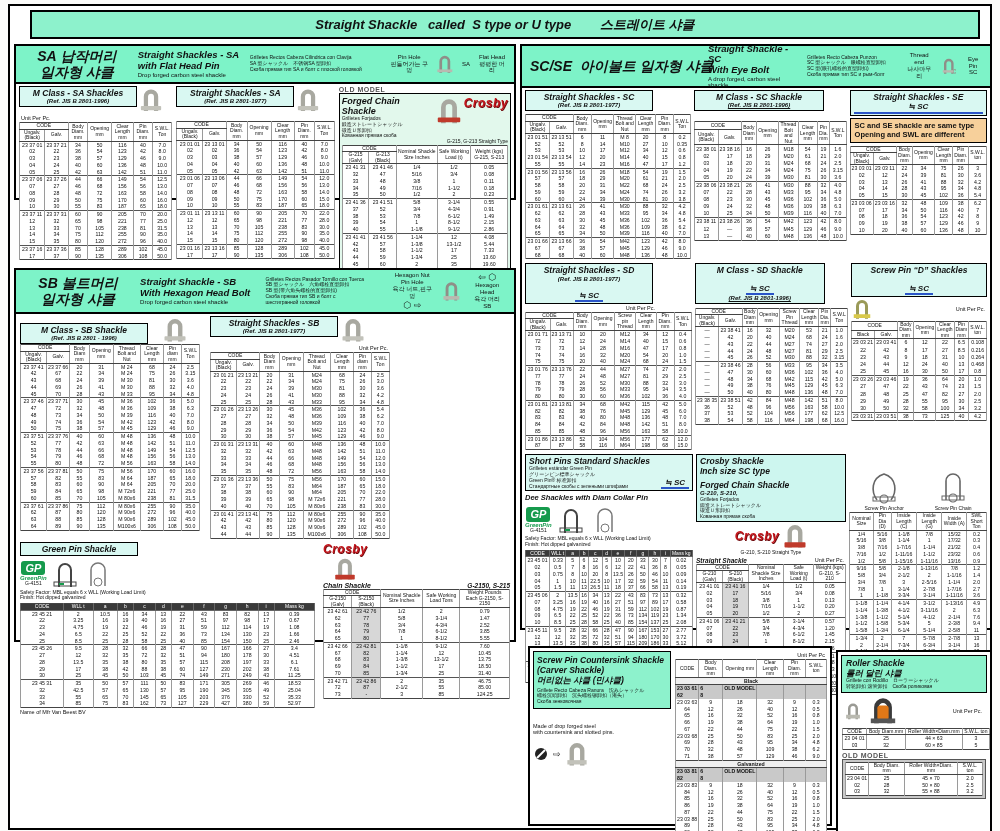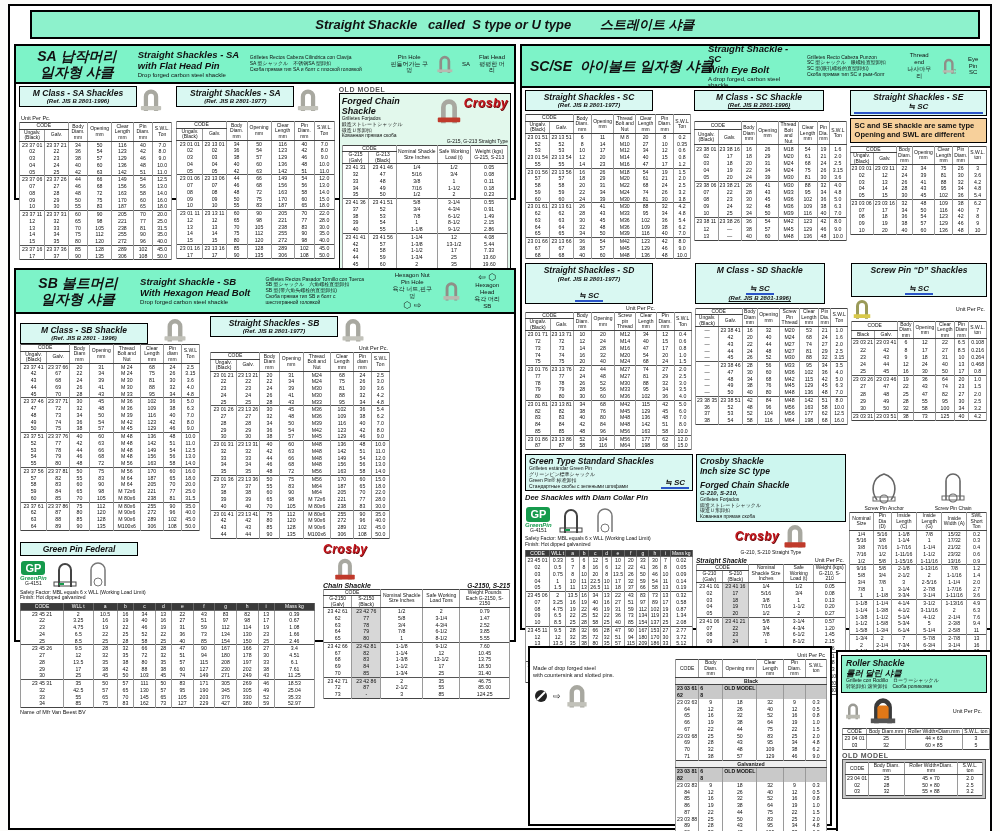--- a/index.html
+++ b/index.html
@@ -25,21 +25,21 @@
   .t td{white-space:nowrap}
   .t thead th{border-bottom:1px solid #444;font-size:5px;line-height:1.1;padding:0 1px}
   .t tr.grp td{border-top:1px solid #555}
   .t td.shade{background:#d7d7d7}
   .t tr.old td{background:#c9c9c9;font-weight:bold;text-align:left}
   .t tr.band td{background:#efefef;font-weight:bold;border-top:1px solid #444;border-bottom:1px solid #444}
   .tdark thead th{background:#3a3a3a;color:#fff;border-color:#666}
   .graybg{background:#c9c9c9;padding:2px;border:1px solid #555}
   .crosby{color:#c4161c;font-weight:bold;font-style:italic;font-size:12px;letter-spacing:.5px;
           text-shadow:.7px .7px 0 #70090c}
-  .gp{background:#159a4c;color:#fff;font-weight:bold;border-radius:3px;padding:0 4px;
+  .gp{background:#159a4c;color:#fff;font-weight:bold;font-style:italic;border-radius:3px;padding:0 4px;
       font-size:11px;display:inline-block;line-height:1.3}
   .gpsub{color:#159a4c;font-weight:bold;font-size:6px;font-style:italic}
   .noteorange{background:#f7d09b;border:1.5px solid #000;font-weight:bold;font-size:7.5px;padding:2px 4px;line-height:1.25;white-space:pre-line}
   .oldbox{background:#e2f8ec;border:1.5px solid #000;box-sizing:border-box}
   .oldtag{font-size:7px;font-weight:bold;color:#555;letter-spacing:.5px}
   .approx{font-weight:bold;font-style:italic;font-size:8px;border-bottom:2px solid #2b55c8;padding:0 4px}
   .row{display:flex}
   .col{display:flex;flex-direction:column}
   .lbl{font-size:6px;white-space:pre-line;line-height:1.15;text-align:center}
   .bi{font-weight:bold;font-style:italic}
@@ -1591,21 +1591,21 @@
               <td>4.2</td>
             </tr>
           </tbody>
         </table>
     </div>
   </div>
 
   <div class="row" style="padding:2px 3px;gap:3px">
     <div class="col" style="width:168px">
       <div class="tbox" style="text-align:left">
-        <div class="t1">Green Type Standard Shackles</div>
+        <div class="t1">Short Pins Standard Shackles</div>
         <div class="row" style="justify-content:space-between;align-items:flex-end">
           <div class="tiny4" style="font-weight:normal;font-style:normal">Grilletes estándar Green Pin
 グリーンピン標準シャックル
 Green Pin® 标准卸扣
 Стандартные скобы с зелеными шпифами</div>
           <span class="approx">≒ SC</span>
         </div>
       </div>
       <div class="bi" style="font-size:7.5px;padding:2px 0">Dee Shackles with Diam Collar Pin</div>
       <div class="row" style="gap:6px;align-items:center">
@@ -2811,21 +2811,21 @@
           </tbody>
         </table>
     </div>
   </div>
 
   <div class="row" style="padding:1px 4px;gap:8px">
     <div class="col" style="width:295px">
       <div class="row" style="gap:6px">
         <div class="col">
           <div class="tbox" style="width:118px">
-            <div class="t1">Green Pin Federal</div>
+            <div class="t1">Green Pin Shackle</div>
           </div>
           <div class="row" style="gap:5px;align-items:center;margin-top:2px">
             <div class="col" style="align-items:center">
               <span class="gp">GP</span>
               <span class="gpsub">GreenPin</span>
               <span class="tiny4">G-4151</span>
             </div>
             <svg width="26" height="32" viewBox="0 0 26 32">
                 <path d="M7 29 V12 a6 6 0 0 1 12 0 V29" fill="none" stroke="#444" stroke-width="2"></path>
                 <rect x="2" y="24" width="22" height="4" fill="none" stroke="#444" stroke-width="1"></rect>
@@ -3179,20 +3179,28 @@
             </tr>
           </tbody>
         </table>
     </div>
   </div>
 </div>
 
 <div class="sec" style="left:528px;top:646px;width:304px;height:180px">
   <div class="row" style="padding:3px;gap:4px;height:100%;box-sizing:border-box">
     <div class="col" style="width:138px;justify-content:flex-start">
+      <div class="tbox" style="background:#8df2cc;text-align:left;padding:3px">
+        <div class="t1">Screw Pin Countersink Shackle</div>
+        <div class="t1">(Carver Shackle)</div>
+        <div class="t1">머리없는 샤클 (민샤클)</div>
+        <div class="tiny4" style="font-weight:normal;font-style:normal;margin-top:2px">Grillete Recto Cabeza Ranura　沈みシャックル
+螺栓沉頭卸扣　沉头螺栓铆卸扣（淹头）
+Скоба зенковочная</div>
+      </div>
       <div style="height:14px"></div>
       <div class="tiny">Made of drop forged steel
 with countersink and slotted pins.</div>
       <div class="row" style="gap:4px;align-items:center;margin-top:4px">
         <svg width="16" height="16" viewBox="0 0 16 16">
             <circle cx="8" cy="8" r="6" fill="#222"></circle>
             <line x1="4" y1="12" x2="12" y2="4" stroke="#fff" stroke-width="2"></line>
           </svg>
         <span style="font-size:9px">⇨</span>
         <svg width="24" height="28" viewBox="0 0 26 32">

